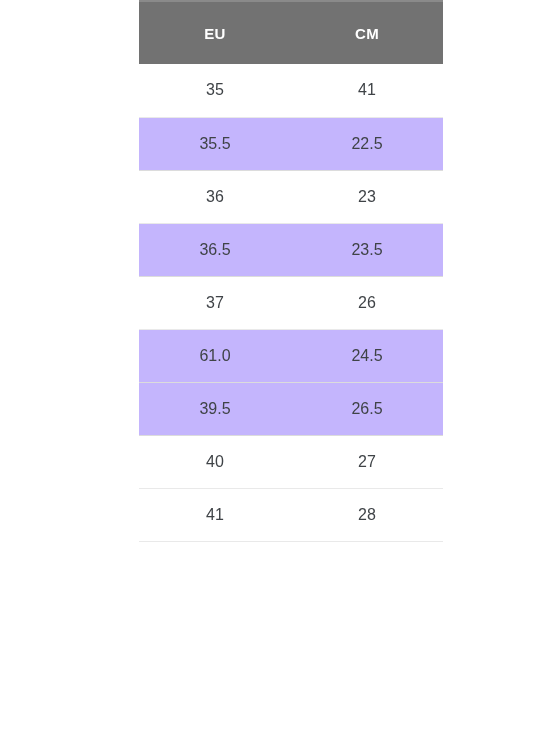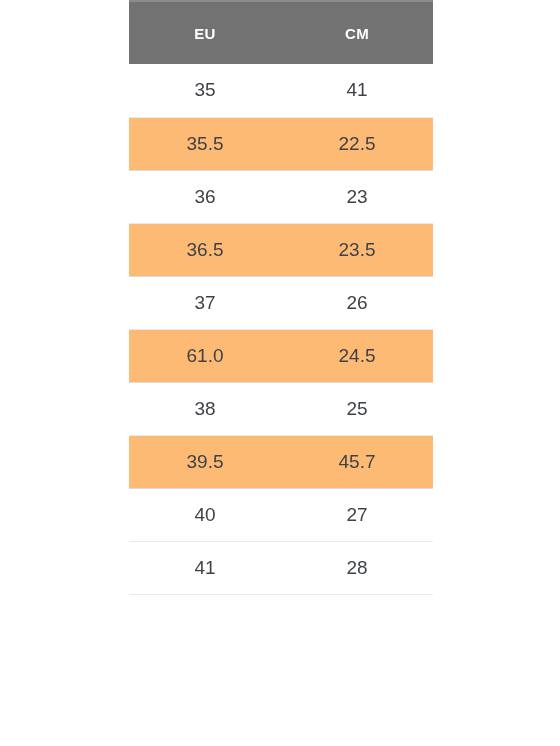--- a/index.html
+++ b/index.html
@@ -19,21 +19,21 @@
     position: relative;
     width: 560px;
     height: 746px;
     background: #ffffff;
     overflow: hidden;
   }
 
   
   .size-table-wrap {
     position: absolute;
-    left: 129px;
+    left: 139px;
     top: 0;
     width: 304px;
     height: 646px;
     overflow: hidden;
   }
 
   table.size-table {
     width: 304px;
     border-collapse: collapse;
     table-layout: fixed;
@@ -62,28 +62,28 @@
 
   tbody tr.data-row {
     height: 53px;
   }
 
   tbody tr.row-odd {
     background: #ffffff;
   }
 
   tbody tr.row-even {
-    background: #fdba74;
+    background: #c4b5fd;
   }
 
   tbody td {
     height: 53px;
     text-align: center;
     vertical-align: middle;
-    font-size: 19px;
+    font-size: 16px;
     color: #3f4347;
     padding: 0;
     box-sizing: border-box;
     border-bottom: 1px solid #e9e9e9;
     font-weight: normal;
   }
 
   tbody tr.row-even td {
     border-bottom: 1px solid #dcdcdc;
   }
@@ -122,27 +122,23 @@
             <td>23.5</td>
           </tr>
           <tr class="data-row row-odd">
             <td>37</td>
             <td>26</td>
           </tr>
           <tr class="data-row row-even">
             <td>61.0</td>
             <td>24.5</td>
           </tr>
-          <tr class="data-row row-odd">
-            <td>38</td>
-            <td>25</td>
-          </tr>
           <tr class="data-row row-even">
             <td>39.5</td>
-            <td>45.7</td>
+            <td>26.5</td>
           </tr>
           <tr class="data-row row-odd">
             <td>40</td>
             <td>27</td>
           </tr>
           <tr class="data-row row-odd">
             <td>41</td>
             <td>28</td>
           </tr>
         </tbody>

